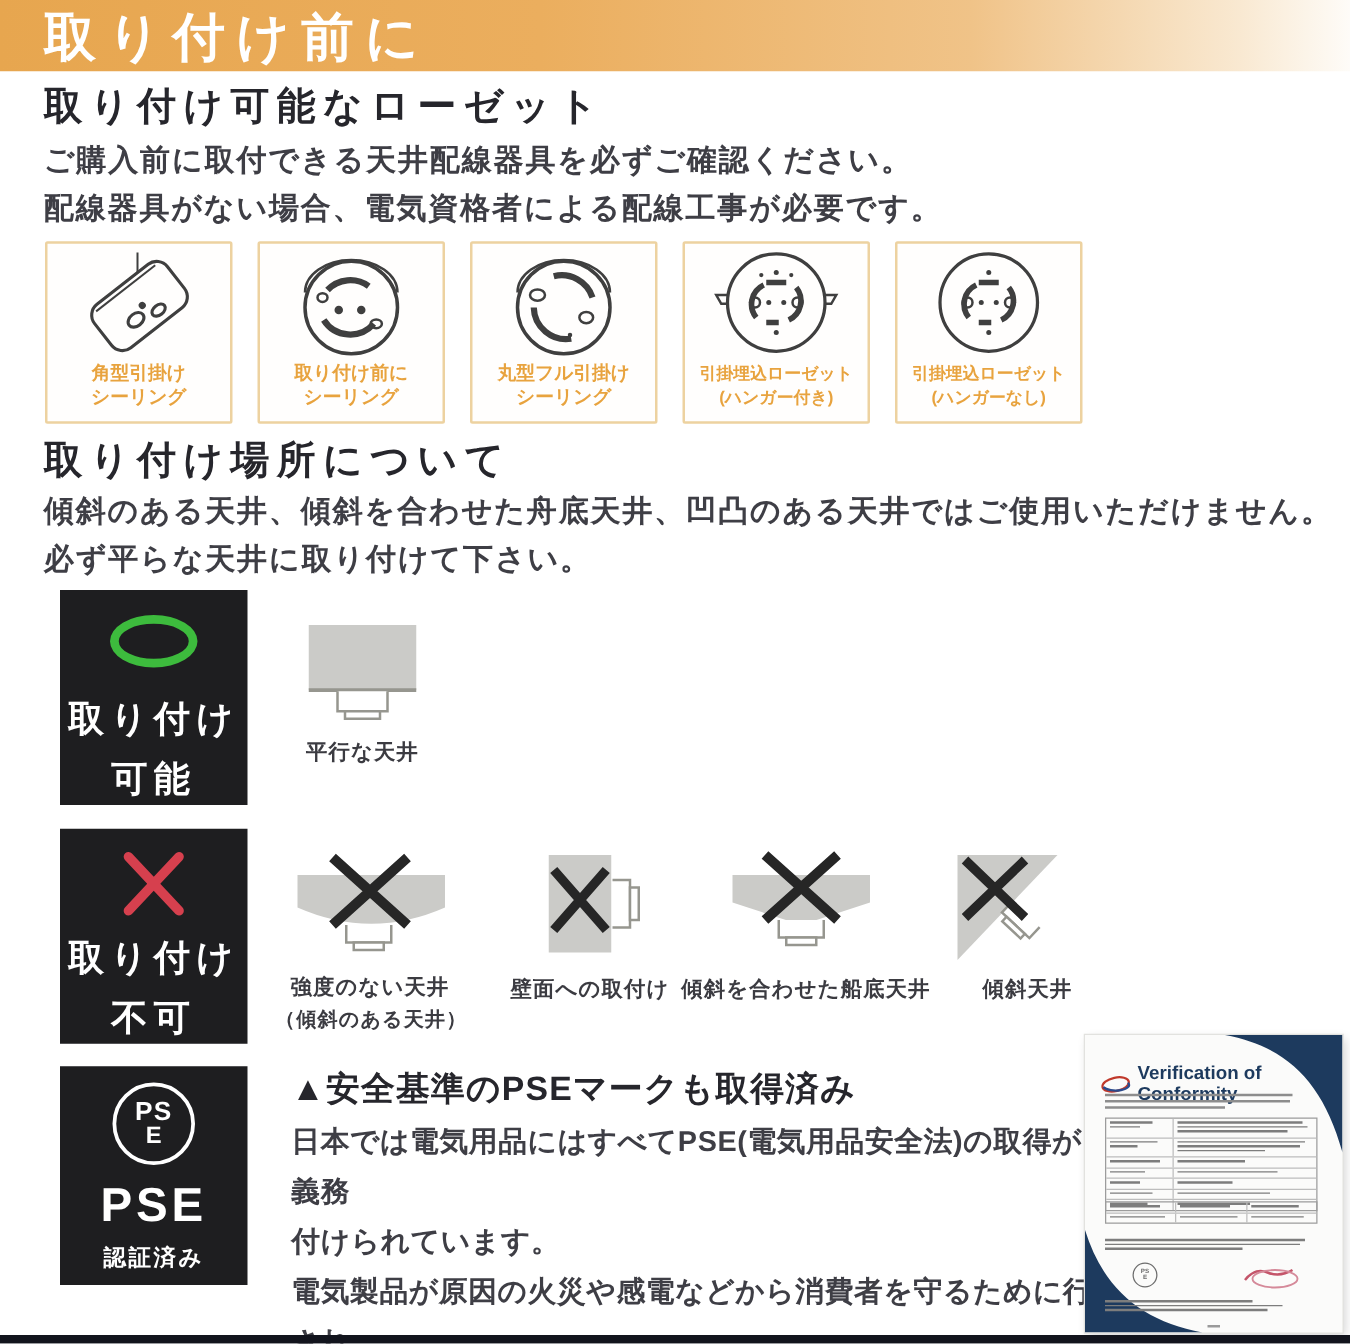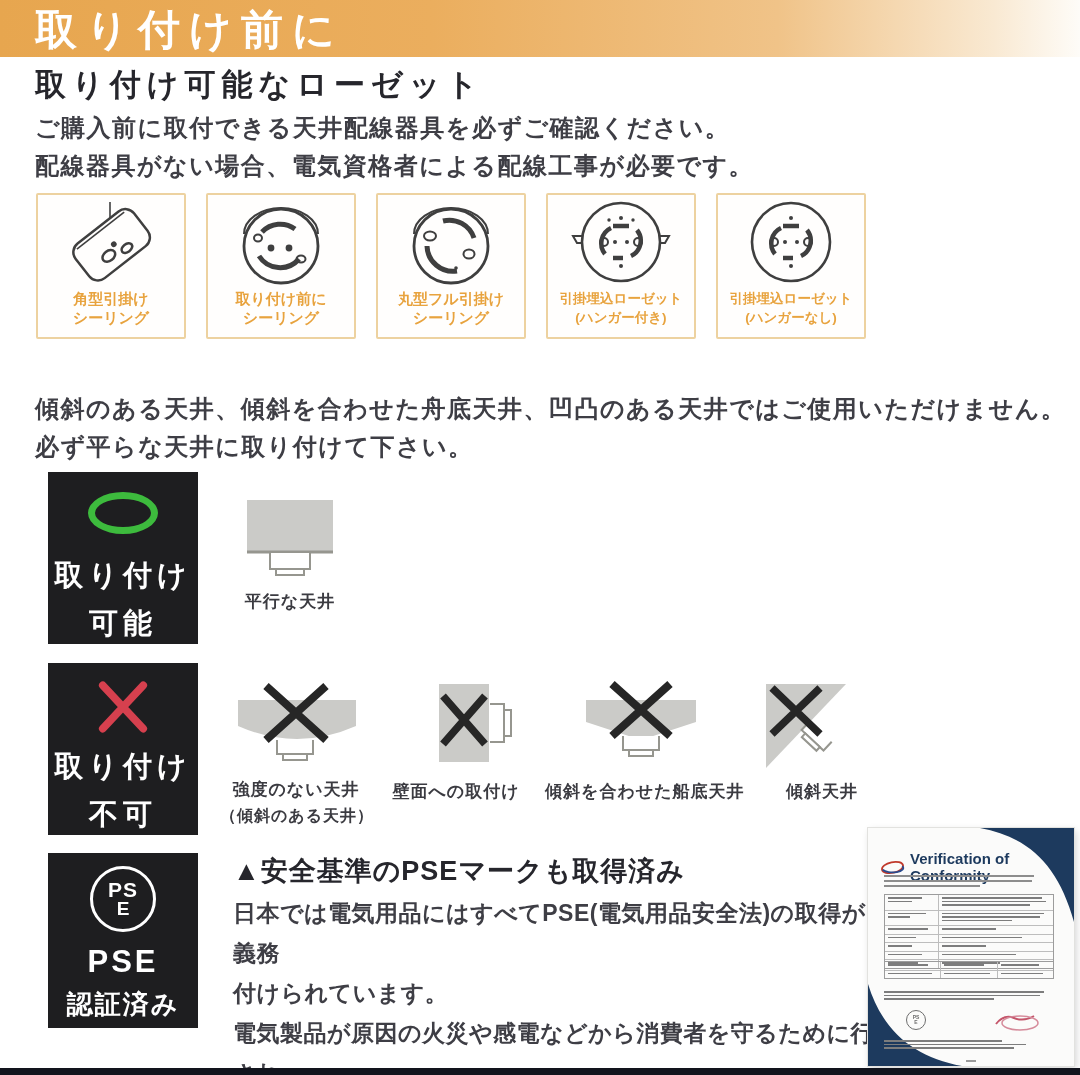--- a/index.html
+++ b/index.html
@@ -183,20 +183,21 @@
           <circle cx="52" cy="70" r="2" fill="#3f3f3f" stroke="none"></circle>
           <circle cx="46" cy="46" r="2" fill="#3f3f3f" stroke="none"></circle>
           <circle cx="58" cy="46" r="2" fill="#3f3f3f" stroke="none"></circle>
         </svg>
       </div>
       <div class="fixture-label small">引掛埋込ローゼット</div>
       <div class="fixture-label small">(ハンガーなし)</div>
     </div>
   </div>
 
+  <div class="sec-heading" style="top:347px;">取り付け場所について</div>
   <div class="body-line" style="top:393px;">傾斜のある天井、傾斜を合わせた舟底天井、凹凸のある天井ではご使用いただけません。</div>
   <div class="body-line" style="top:431px;">必ず平らな天井に取り付けて下さい。</div>
 
   <div class="badge" style="top:472px;">
     <div class="ok-ring"></div>
     <div class="badge-line" style="margin-top:22px;">取り付け</div>
     <div class="badge-line" style="margin-top:8px;">可能</div>
   </div>
 
   <div class="il" style="left:240px;top:496px;">
@@ -229,21 +230,21 @@
   <div class="il-label" style="left:202px;top:806px;width:190px;font-size:16px;">（傾斜のある天井）</div>
 
   <div class="il" style="left:433px;top:680px;">
     <svg width="92" height="86" viewBox="0 0 92 86">
       <rect x="6" y="4" width="50" height="78" fill="#cbcbc8"></rect>
       <path d="M57,24 h14 v38 h-14" fill="#ffffff" stroke="#96968f" stroke-width="2"></path>
       <rect x="71" y="30" width="7" height="26" fill="#ffffff" stroke="#96968f" stroke-width="2"></rect>
       <path d="M10,16 L52,64 M52,16 L10,64" stroke="#262626" stroke-width="7.5" fill="none"></path>
     </svg>
   </div>
-  <div class="il-label" style="left:388px;top:780px;width:136px;">壁面への取付け</div>
+  <div class="il-label" style="left:404px;top:780px;width:136px;">壁面への取付け</div>
 
   <div class="il" style="left:578px;top:678px;">
     <svg width="126" height="96" viewBox="0 0 126 96">
       <path d="M8,22 H118 V44 L63,62 L8,44 Z" fill="#cbcbc8"></path>
       <path d="M45,58 v14 h36 v-14" fill="#ffffff" stroke="#96968f" stroke-width="2"></path>
       <rect x="51" y="72" width="24" height="6" fill="#ffffff" stroke="#96968f" stroke-width="2"></rect>
       <path d="M34,6 L92,58 M92,6 L34,58" stroke="#262626" stroke-width="8" fill="none"></path>
     </svg>
   </div>
   <div class="il-label" style="left:545px;top:780px;width:190px;">傾斜を合わせた船底天井</div>
@@ -258,22 +259,22 @@
       <path d="M14,12 L62,58 M62,12 L14,58" stroke="#262626" stroke-width="7.5" fill="none"></path>
     </svg>
   </div>
   <div class="il-label" style="left:758px;top:780px;width:100px;text-align:right;">傾斜天井</div>
 
   <div class="badge" style="top:853px;height:175px;">
     <div class="pse-circle">
       <div class="t">PS</div>
       <div class="b">E</div>
     </div>
-    <div class="badge-line" style="margin-top:12px;letter-spacing:3px;font-size:31px;">PSE</div>
-    <div class="badge-line" style="margin-top:7px;font-size:26px;letter-spacing:2px;text-align:center;">認証済み</div>
+    <div class="badge-line" style="margin-top:12px;letter-spacing:3px;font-size:38px;">PSE</div>
+    <div class="badge-line" style="margin-top:7px;font-size:18px;letter-spacing:2px;text-align:center;">認証済み</div>
   </div>
 
   <div class="pse-heading">▲安全基準のPSEマークも取得済み</div>
   <div class="pse-par">
     <div>日本では電気用品にはすべてPSE(電気用品安全法)の取得が義務</div>
     <div>付けられています。</div>
     <div>電気製品が原因の火災や感電などから消費者を守るために行され</div>
 
   </div>
 

